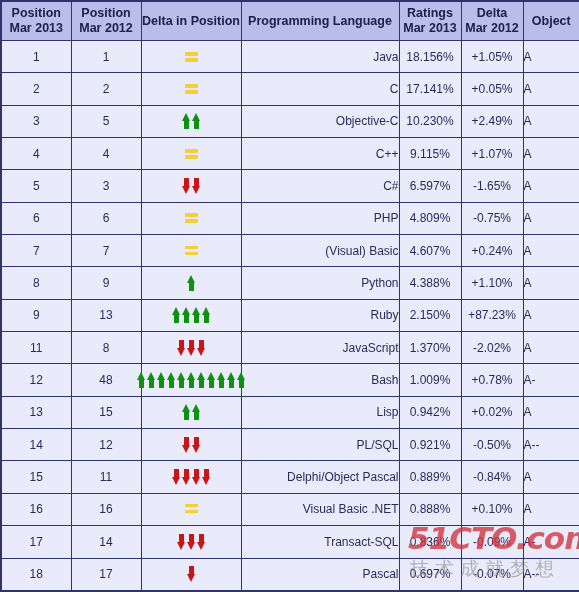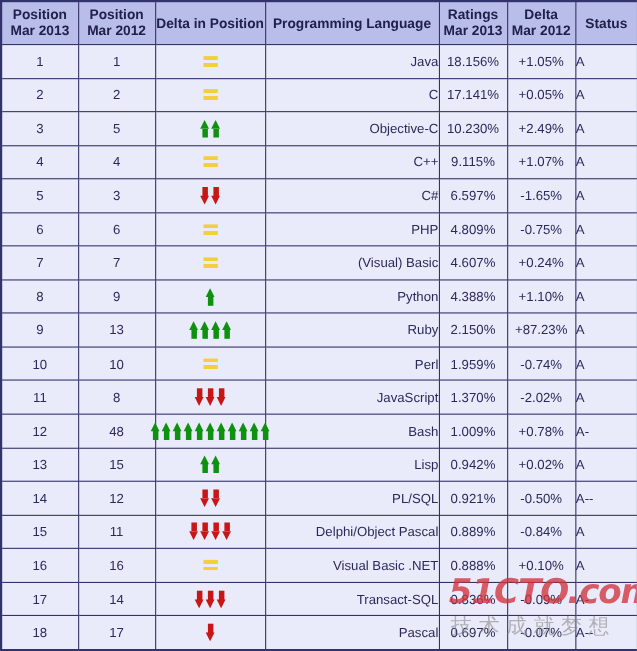--- a/index.html
+++ b/index.html
@@ -177,21 +177,21 @@
         </th>
         <th>
           <span class="hdr-line">Ratings</span>
           <span class="hdr-line">Mar 2013</span>
         </th>
         <th>
           <span class="hdr-line">Delta</span>
           <span class="hdr-line">Mar 2012</span>
         </th>
         <th>
-          <span class="hdr-line">Status</span>
+          <span class="hdr-line">Object</span>
         </th>
       </tr>
   </thead>
   <tbody>
       <tr>
         <td class="c-pos13">1</td>
         <td class="c-pos12">1</td>
         <td class="c-delta-pos">
           <span class="delta-wrap">
             <span class="equal"></span>
@@ -302,33 +302,20 @@
           <span class="delta-wrap">
             <span class="arrow up"></span>
             <span class="arrow up"></span>
             <span class="arrow up"></span>
             <span class="arrow up"></span>
           </span>
         </td>
         <td class="c-lang">Ruby</td>
         <td class="c-ratings">2.150%</td>
         <td class="c-delta-rat">+87.23%</td>
-        <td class="c-status">A</td>
-      </tr>
-      <tr>
-        <td class="c-pos13">10</td>
-        <td class="c-pos12">10</td>
-        <td class="c-delta-pos">
-          <span class="delta-wrap">
-            <span class="equal"></span>
-          </span>
-        </td>
-        <td class="c-lang">Perl</td>
-        <td class="c-ratings">1.959%</td>
-        <td class="c-delta-rat">-0.74%</td>
         <td class="c-status">A</td>
       </tr>
       <tr>
         <td class="c-pos13">11</td>
         <td class="c-pos12">8</td>
         <td class="c-delta-pos">
           <span class="delta-wrap">
             <span class="arrow down"></span>
             <span class="arrow down"></span>
             <span class="arrow down"></span>

